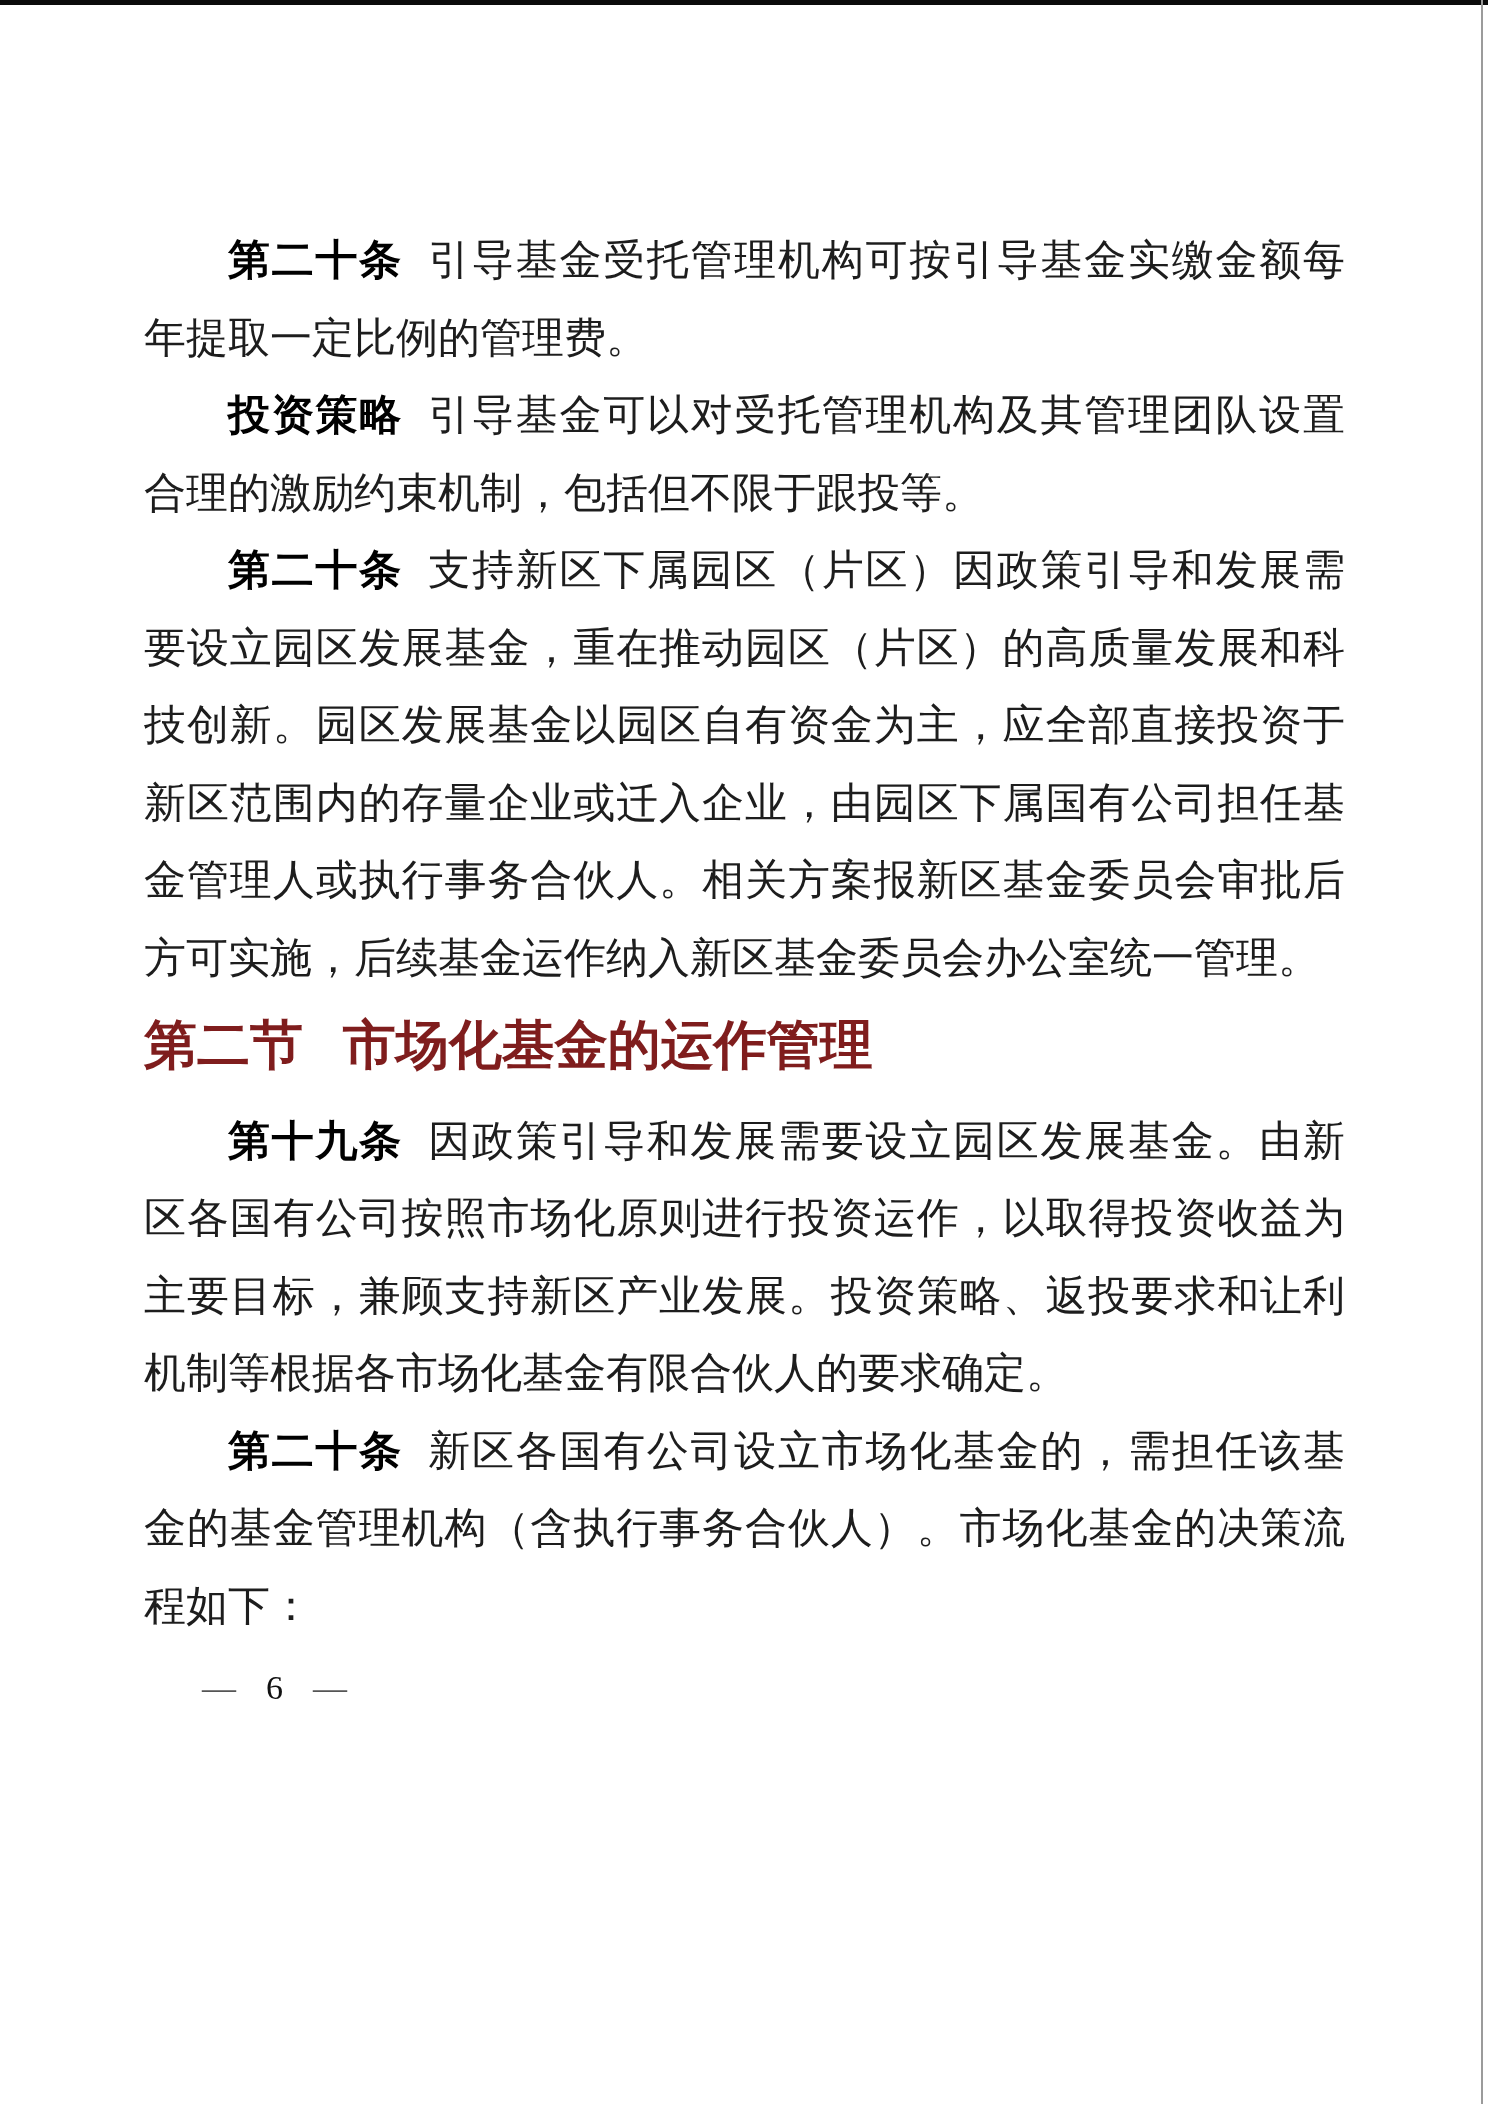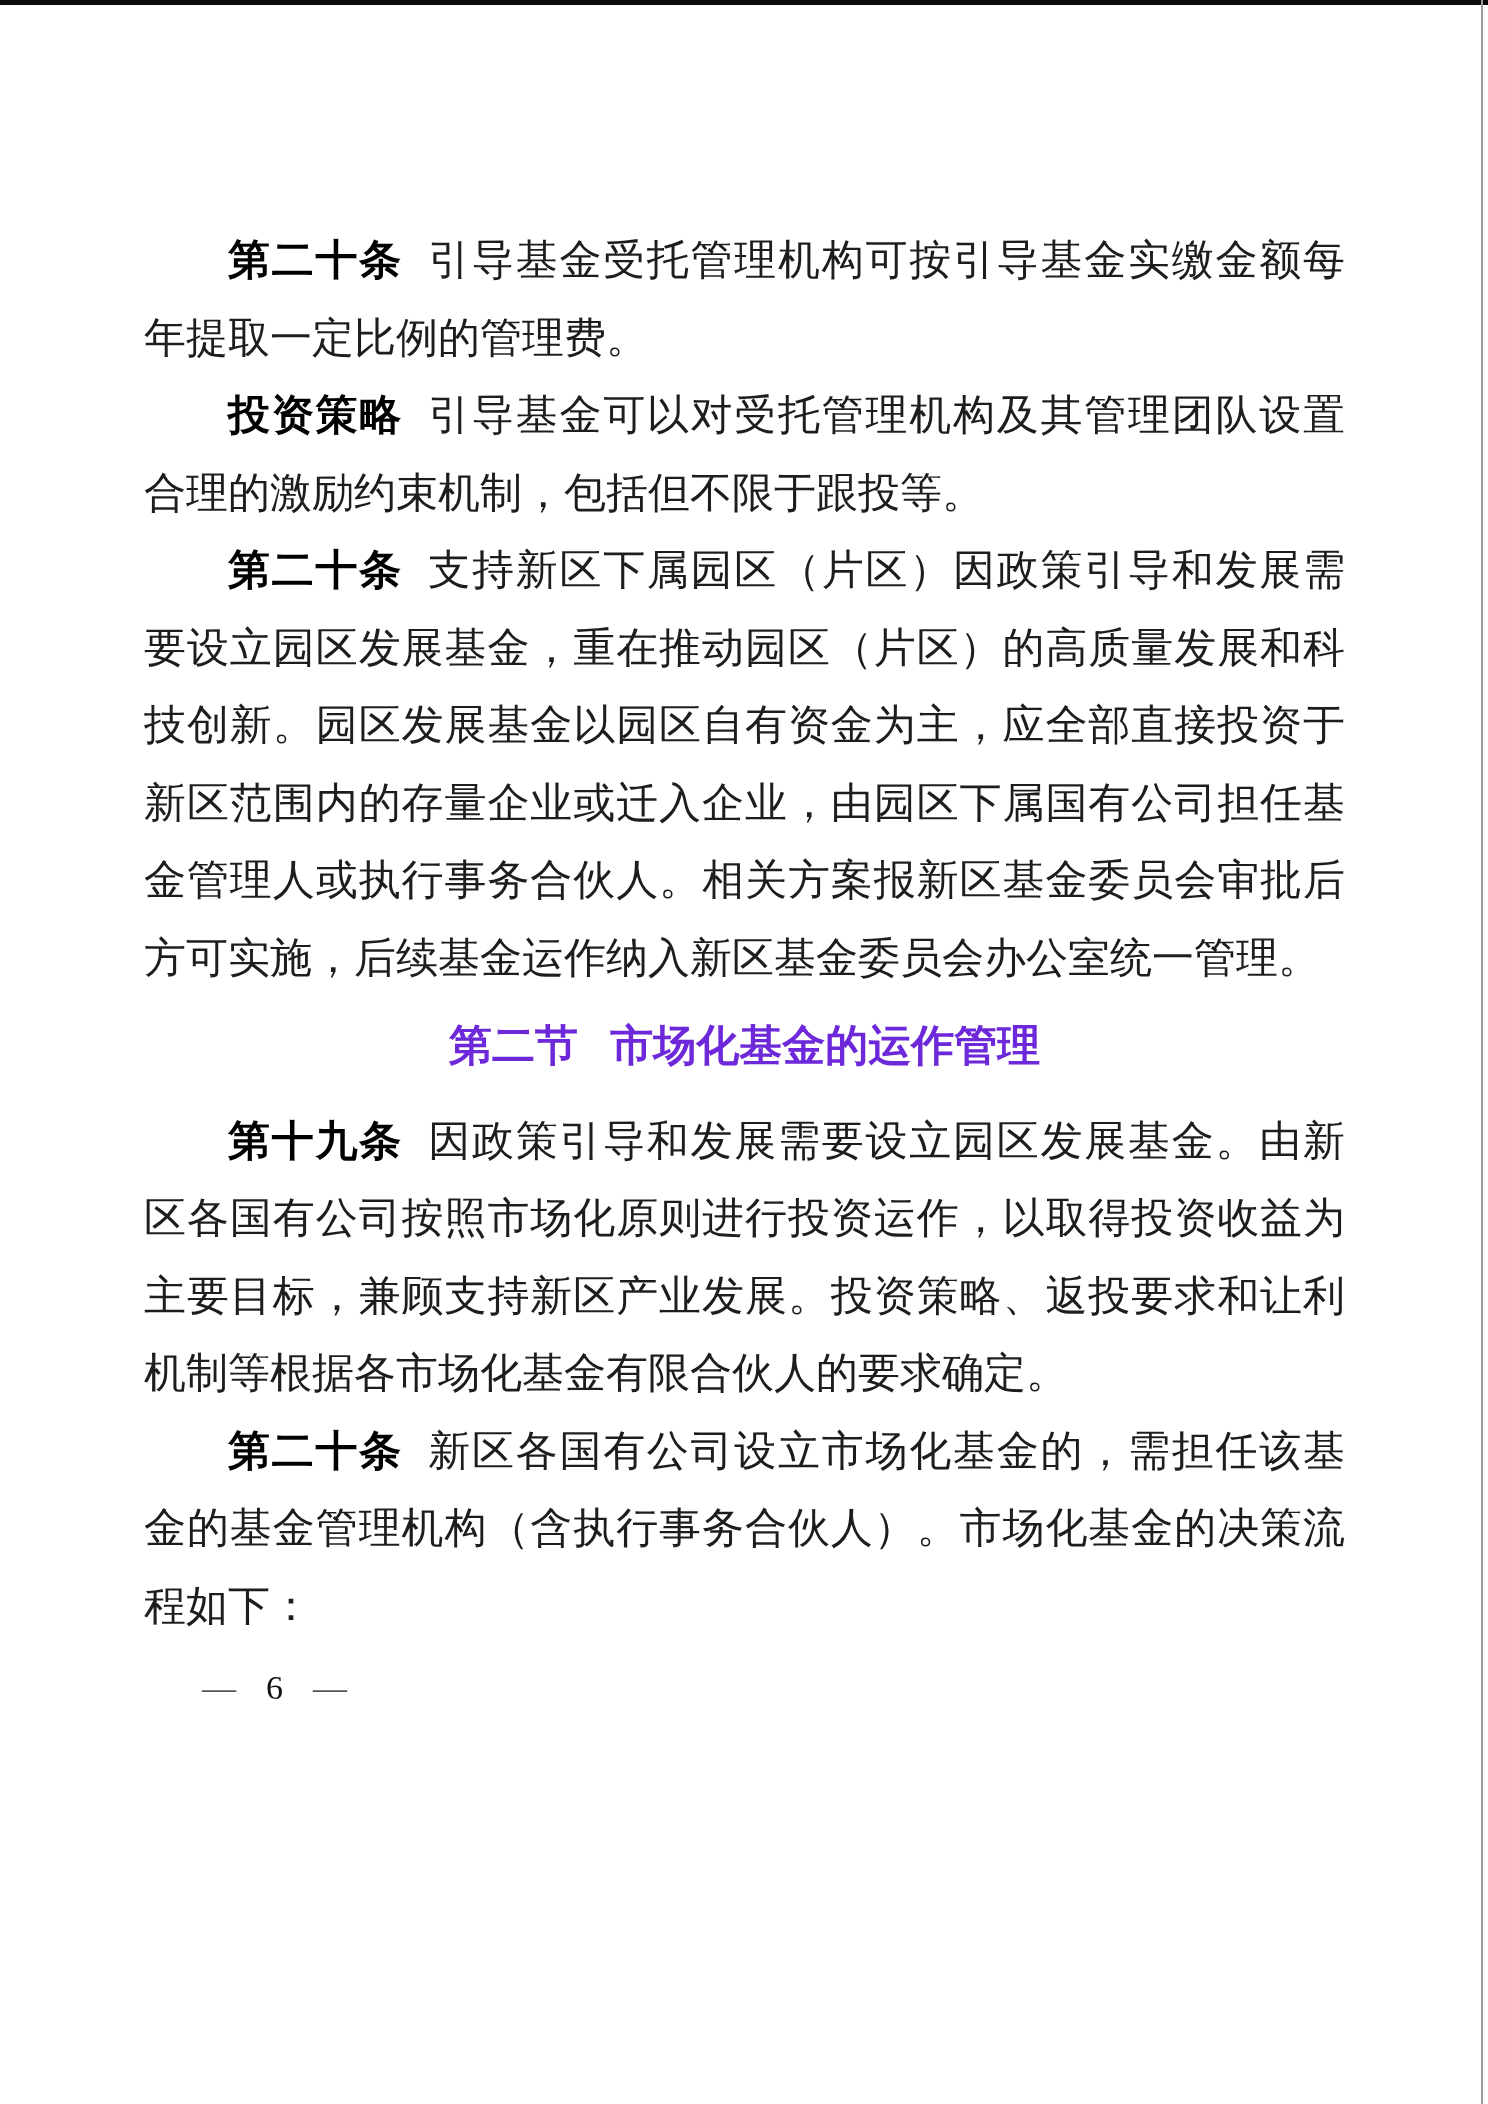--- a/index.html
+++ b/index.html
@@ -23,26 +23,25 @@
     font-size:42px;
     line-height:77.5px;
     color:#1d1d1d;
     text-align:justify;
     text-justify:inter-ideograph;
   }
   .para{margin:0;text-indent:2em;}
   .art-label{font-weight:bold;color:#000000;margin-right:0.6em;}
   .section{
     margin:10px 0 18px 0;
-    font-size:43px;
+    font-size:53px;
     line-height:77.5px;
     font-weight:bold;
-    text-align:center;
     text-indent:0;
-    color:#6d28d9;
+    color:#7f1d1d;
   }
   .sec-label{margin-right:0.75em;}
   .footer{
     margin-top:22px;
     margin-left:58px;
     font-size:34px;
     line-height:42px;
     color:#444444;
     text-align:left;
     text-indent:0;

